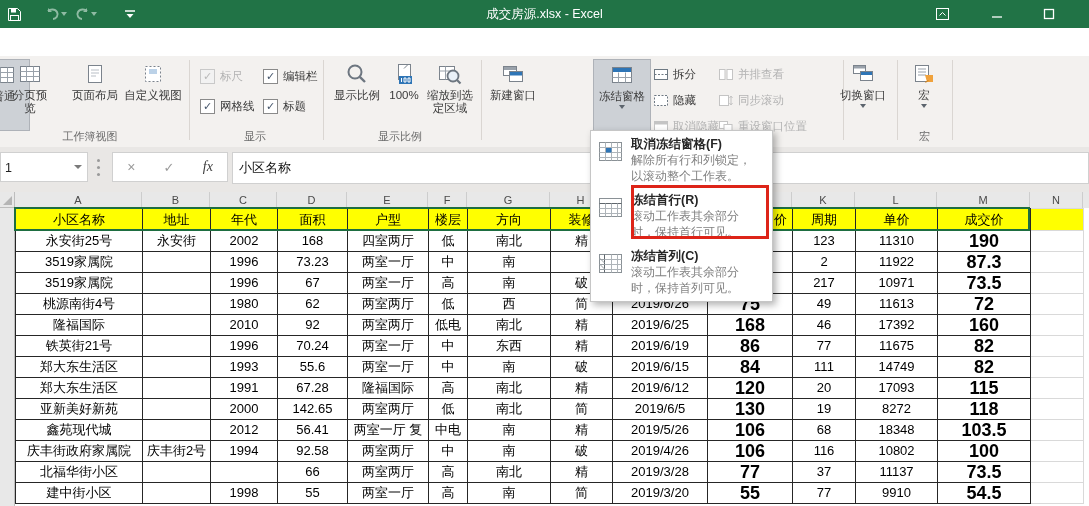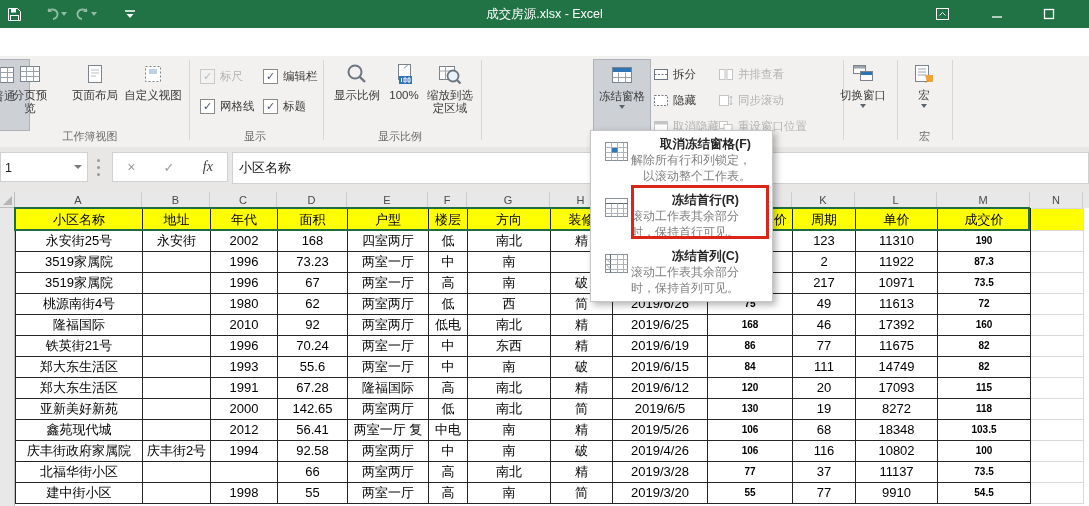--- a/index.html
+++ b/index.html
@@ -69,28 +69,28 @@
   #corner:after{content:"";position:absolute;right:2px;bottom:2px;width:0;height:0;
           border-left:9px solid transparent;border-bottom:9px solid #b5b5b5;}
   #colstrip{left:15px;top:0;right:0;height:16px;display:flex;background:#e8e8e8;}
   .colhead{box-sizing:border-box;border-right:1px solid #cdcdcd;font-size:11px;color:#4a4a4a;
            text-align:center;line-height:16px;flex:none;}
   #gutter{left:0;top:16px;width:15px;bottom:0;background:#e8e8e8;border-right:1px solid #bdbdbd;box-sizing:border-box;}
   #grid-table{position:absolute;left:15px;top:16px;border-collapse:collapse;table-layout:fixed;}
   #grid-table td{border:1px solid #262626;text-align:center;height:20px;padding:0;overflow:hidden;
                  white-space:nowrap;font-size:13px;color:#000;line-height:20px;}
   #grid-table tr.hdr td{background:#ffff00;height:21px;}
-  #grid-table td.bold{font-weight:bold;font-size:10px;}
+  #grid-table td.bold{font-weight:bold;font-size:18px;}
   #grid-table td.ncol{border-top-color:#d9d9d9;border-right-color:#d9d9d9;border-bottom-color:#d9d9d9;}
   #grid-table td.jhdr{text-align:right;padding-right:5px;}
   #sel-overlay{left:14px;top:15px;width:1016px;height:24px;border:2px solid #1e6e41;pointer-events:none;box-sizing:border-box;}
   
   #freeze-menu{left:590px;top:130px;width:183px;height:172px;background:#fff;border:1px solid #c6c6c6;
                box-shadow:3px 3px 7px rgba(0,0,0,.3);z-index:50;padding-top:2px;box-sizing:border-box;}
-  .fm-item{display:flex;height:56px;align-items:flex-start;padding:3px 4px 0 6px;box-sizing:border-box;cursor:default;text-align:right;}
+  .fm-item{display:flex;height:56px;align-items:flex-start;padding:3px 4px 0 6px;box-sizing:border-box;cursor:default;}
   .fm-icon{width:34px;flex:none;padding-top:4px;}
   .fm-title{font-size:12.5px;font-weight:bold;color:#262626;line-height:16px;}
   .fm-desc{font-size:12px;color:#808080;line-height:16px;white-space:nowrap;}
   #red-box{position:absolute;left:40px;top:54px;width:138px;height:54px;border:3px solid #dd2418;box-sizing:border-box;pointer-events:none;}
   .hidden-defs{position:absolute;width:0;height:0;overflow:hidden;}
 </style>
 </head>
 <body>
 
 <svg class="hidden-defs" aria-hidden="true">
@@ -337,20 +337,26 @@
   </div>
   <div class="bigbtn" style="left:424px;width:52px">
     <svg class="ic">
         <use href="#i-magsel"></use>
       </svg>
     <span class="two-line">缩放到选定区域</span>
   </div>
   <div class="glabel" style="left:345px;width:110px">显示比例</div>
   <div class="rsep" style="left:481px"></div>
 
+  <div class="bigbtn" style="left:487px;width:52px">
+    <svg class="ic">
+        <use href="#i-win2"></use>
+      </svg>
+    <span>新建窗口</span>
+  </div>
   <div class="bigbtn pressed" style="left:593px;width:56px">
     <svg class="ic">
         <use href="#i-freeze"></use>
       </svg>
     <span>冻结窗格</span>
     <span class="carrow"></span>
   </div>
   <div class="smallbtn" style="left:653px;top:8px">
     <svg class="ic">
         <use href="#i-split"></use>

